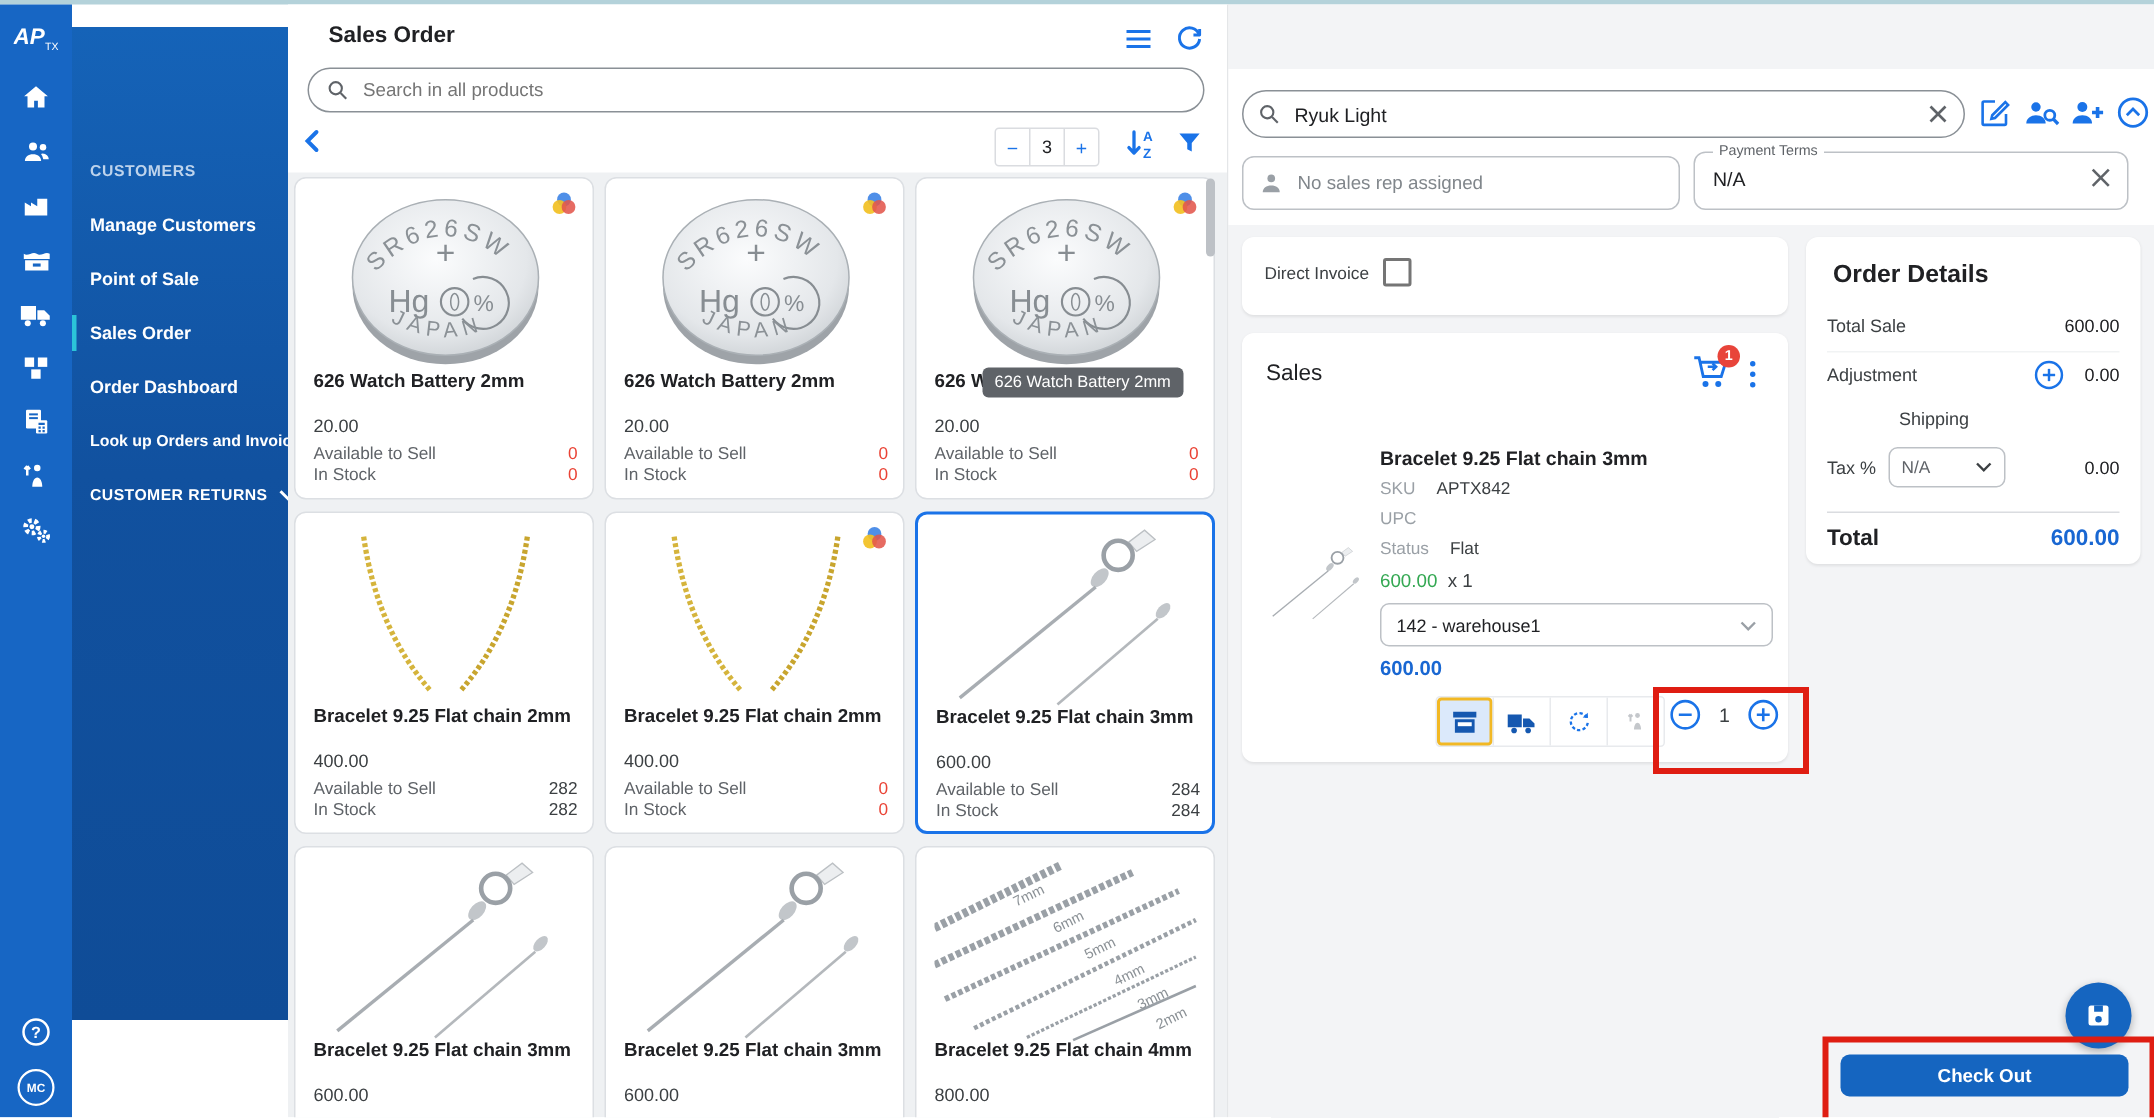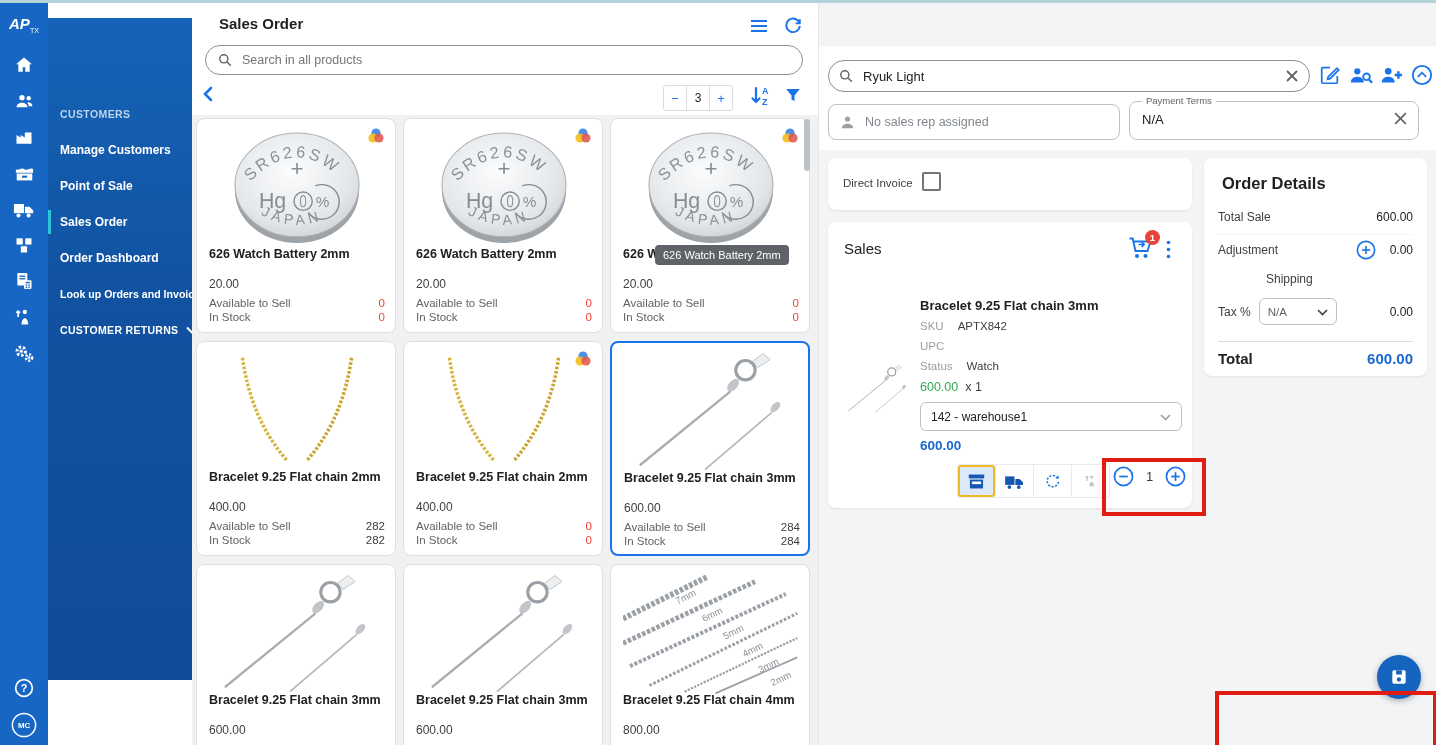--- a/index.html
+++ b/index.html
@@ -638,21 +638,21 @@
             <path d="M146,10 158,1 166,8 152,17 Z" fill="#eceef0" stroke="#bcc0c4"></path>
             <circle cx="138" cy="20" r="11" fill="none" stroke="#9aa0a6" stroke-width="3.5"></circle>
             <ellipse cx="124" cy="37" rx="5" ry="8.5" fill="#c2c6ca" transform="rotate(42 124 37)"></ellipse>
             <line x1="121" y1="44" x2="18" y2="128" stroke="#a8adb2" stroke-width="2.6"></line>
             <ellipse cx="172" cy="62" rx="4" ry="7" fill="#c2c6ca" transform="rotate(42 172 62)"></ellipse>
             <line x1="168" y1="68" x2="92" y2="133" stroke="#b4b8bc" stroke-width="2"></line>
           </svg></div>
       <div id="item-name">Bracelet 9.25 Flat chain 3mm</div>
       <div class="item-meta" id="item-sku"><span>SKU</span><b>APTX842</b></div>
       <div class="item-meta" id="item-upc"><span>UPC</span><b></b></div>
-      <div class="item-meta" id="item-status"><span>Status</span><b>Watch</b></div>
+      <div class="item-meta" id="item-status"><span>Status</span><b>Flat</b></div>
       <div id="item-price-row"><span class="green">600.00</span>&nbsp;&nbsp;<span>x 1</span></div>
       <div id="item-wh">
         <span>142 - warehouse1</span>
         <span class="chev"><svg width="11" height="7" viewBox="0 0 11 7" fill="none" stroke="#9aa0a6" stroke-width="1.6">
               <path d="m1 1 4.5 4.5L10 1"></path>
             </svg></span>
       </div>
       <div id="item-amount">600.00</div>
 
       <div id="fulfil-group">
@@ -745,15 +745,18 @@
       </div>
     </div>
 
     <div class="abs" id="save-fab">
       <svg width="20" height="20" viewBox="0 0 24 24">
           <rect x="4" y="4" width="16" height="16" rx="2" fill="#fff"></rect>
           <rect x="8.5" y="4" width="7" height="5" fill="#1565c0"></rect>
           <circle cx="12" cy="15" r="2.6" fill="#1565c0"></circle>
         </svg>
     </div>
+    <div class="abs" id="checkout-btn">
+        <span>Check Out</span>
+      </div>
     <div class="abs" id="checkout-red"></div>
   </div>
 </div>
 
 </body></html>

